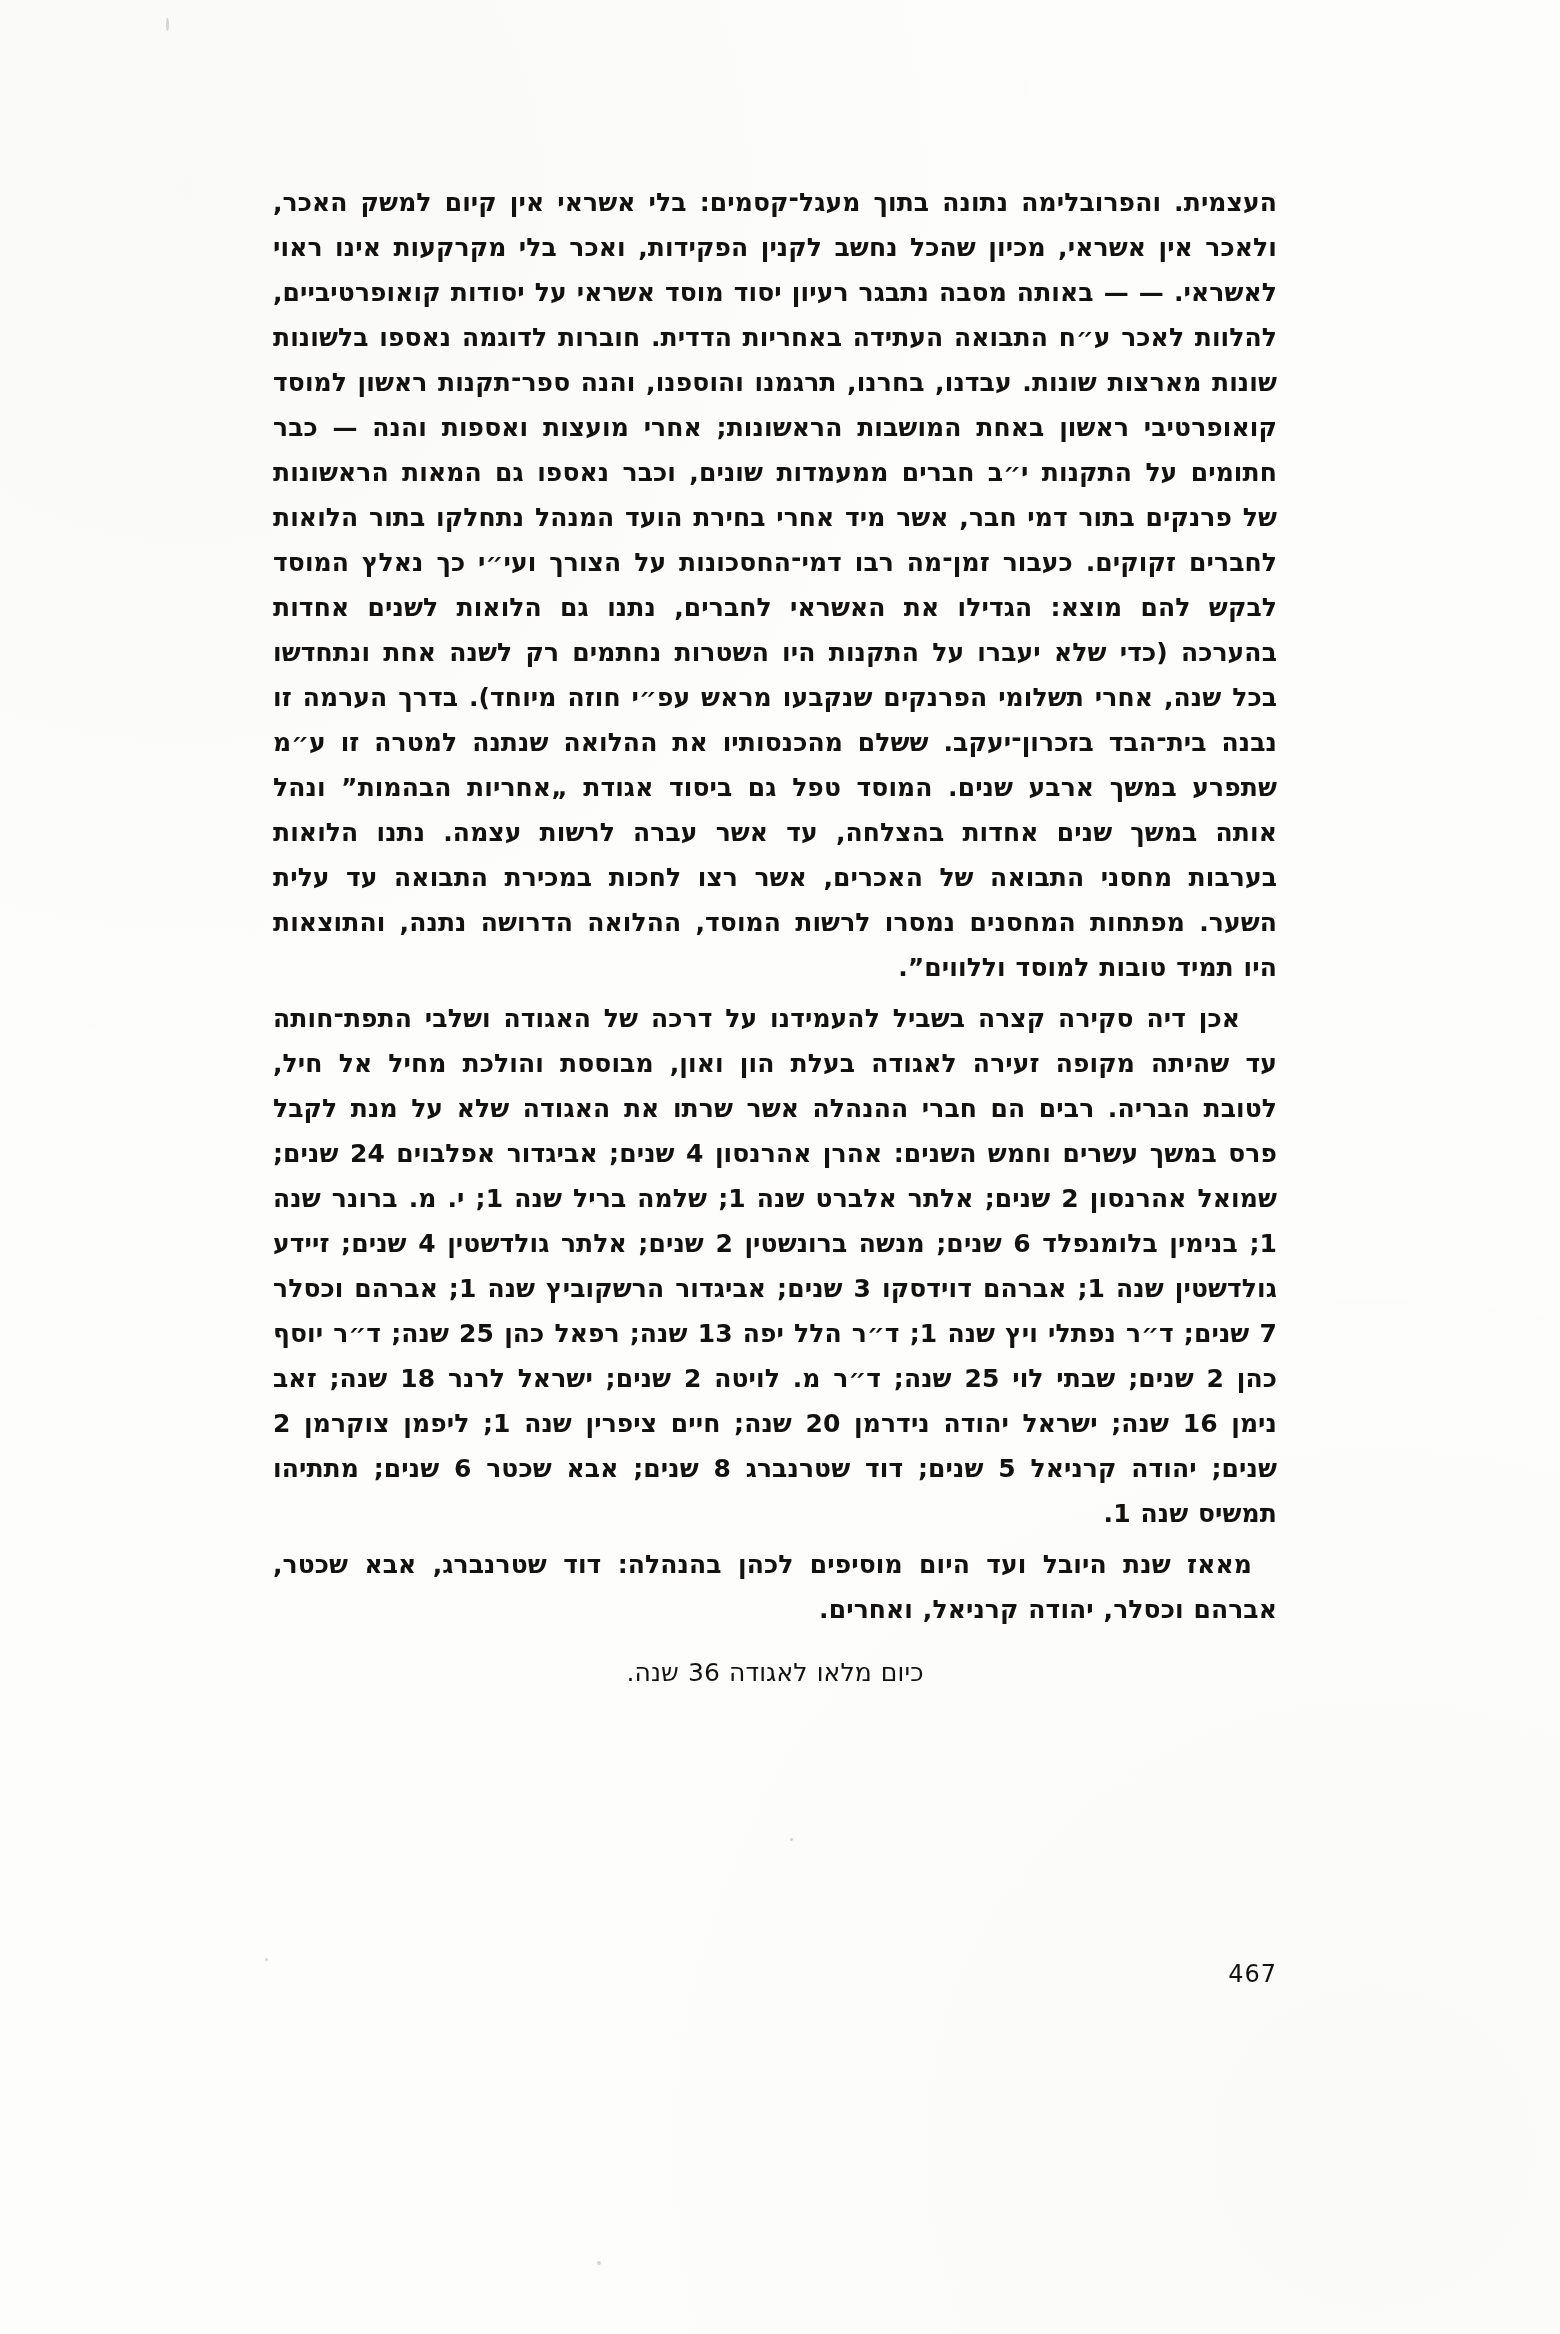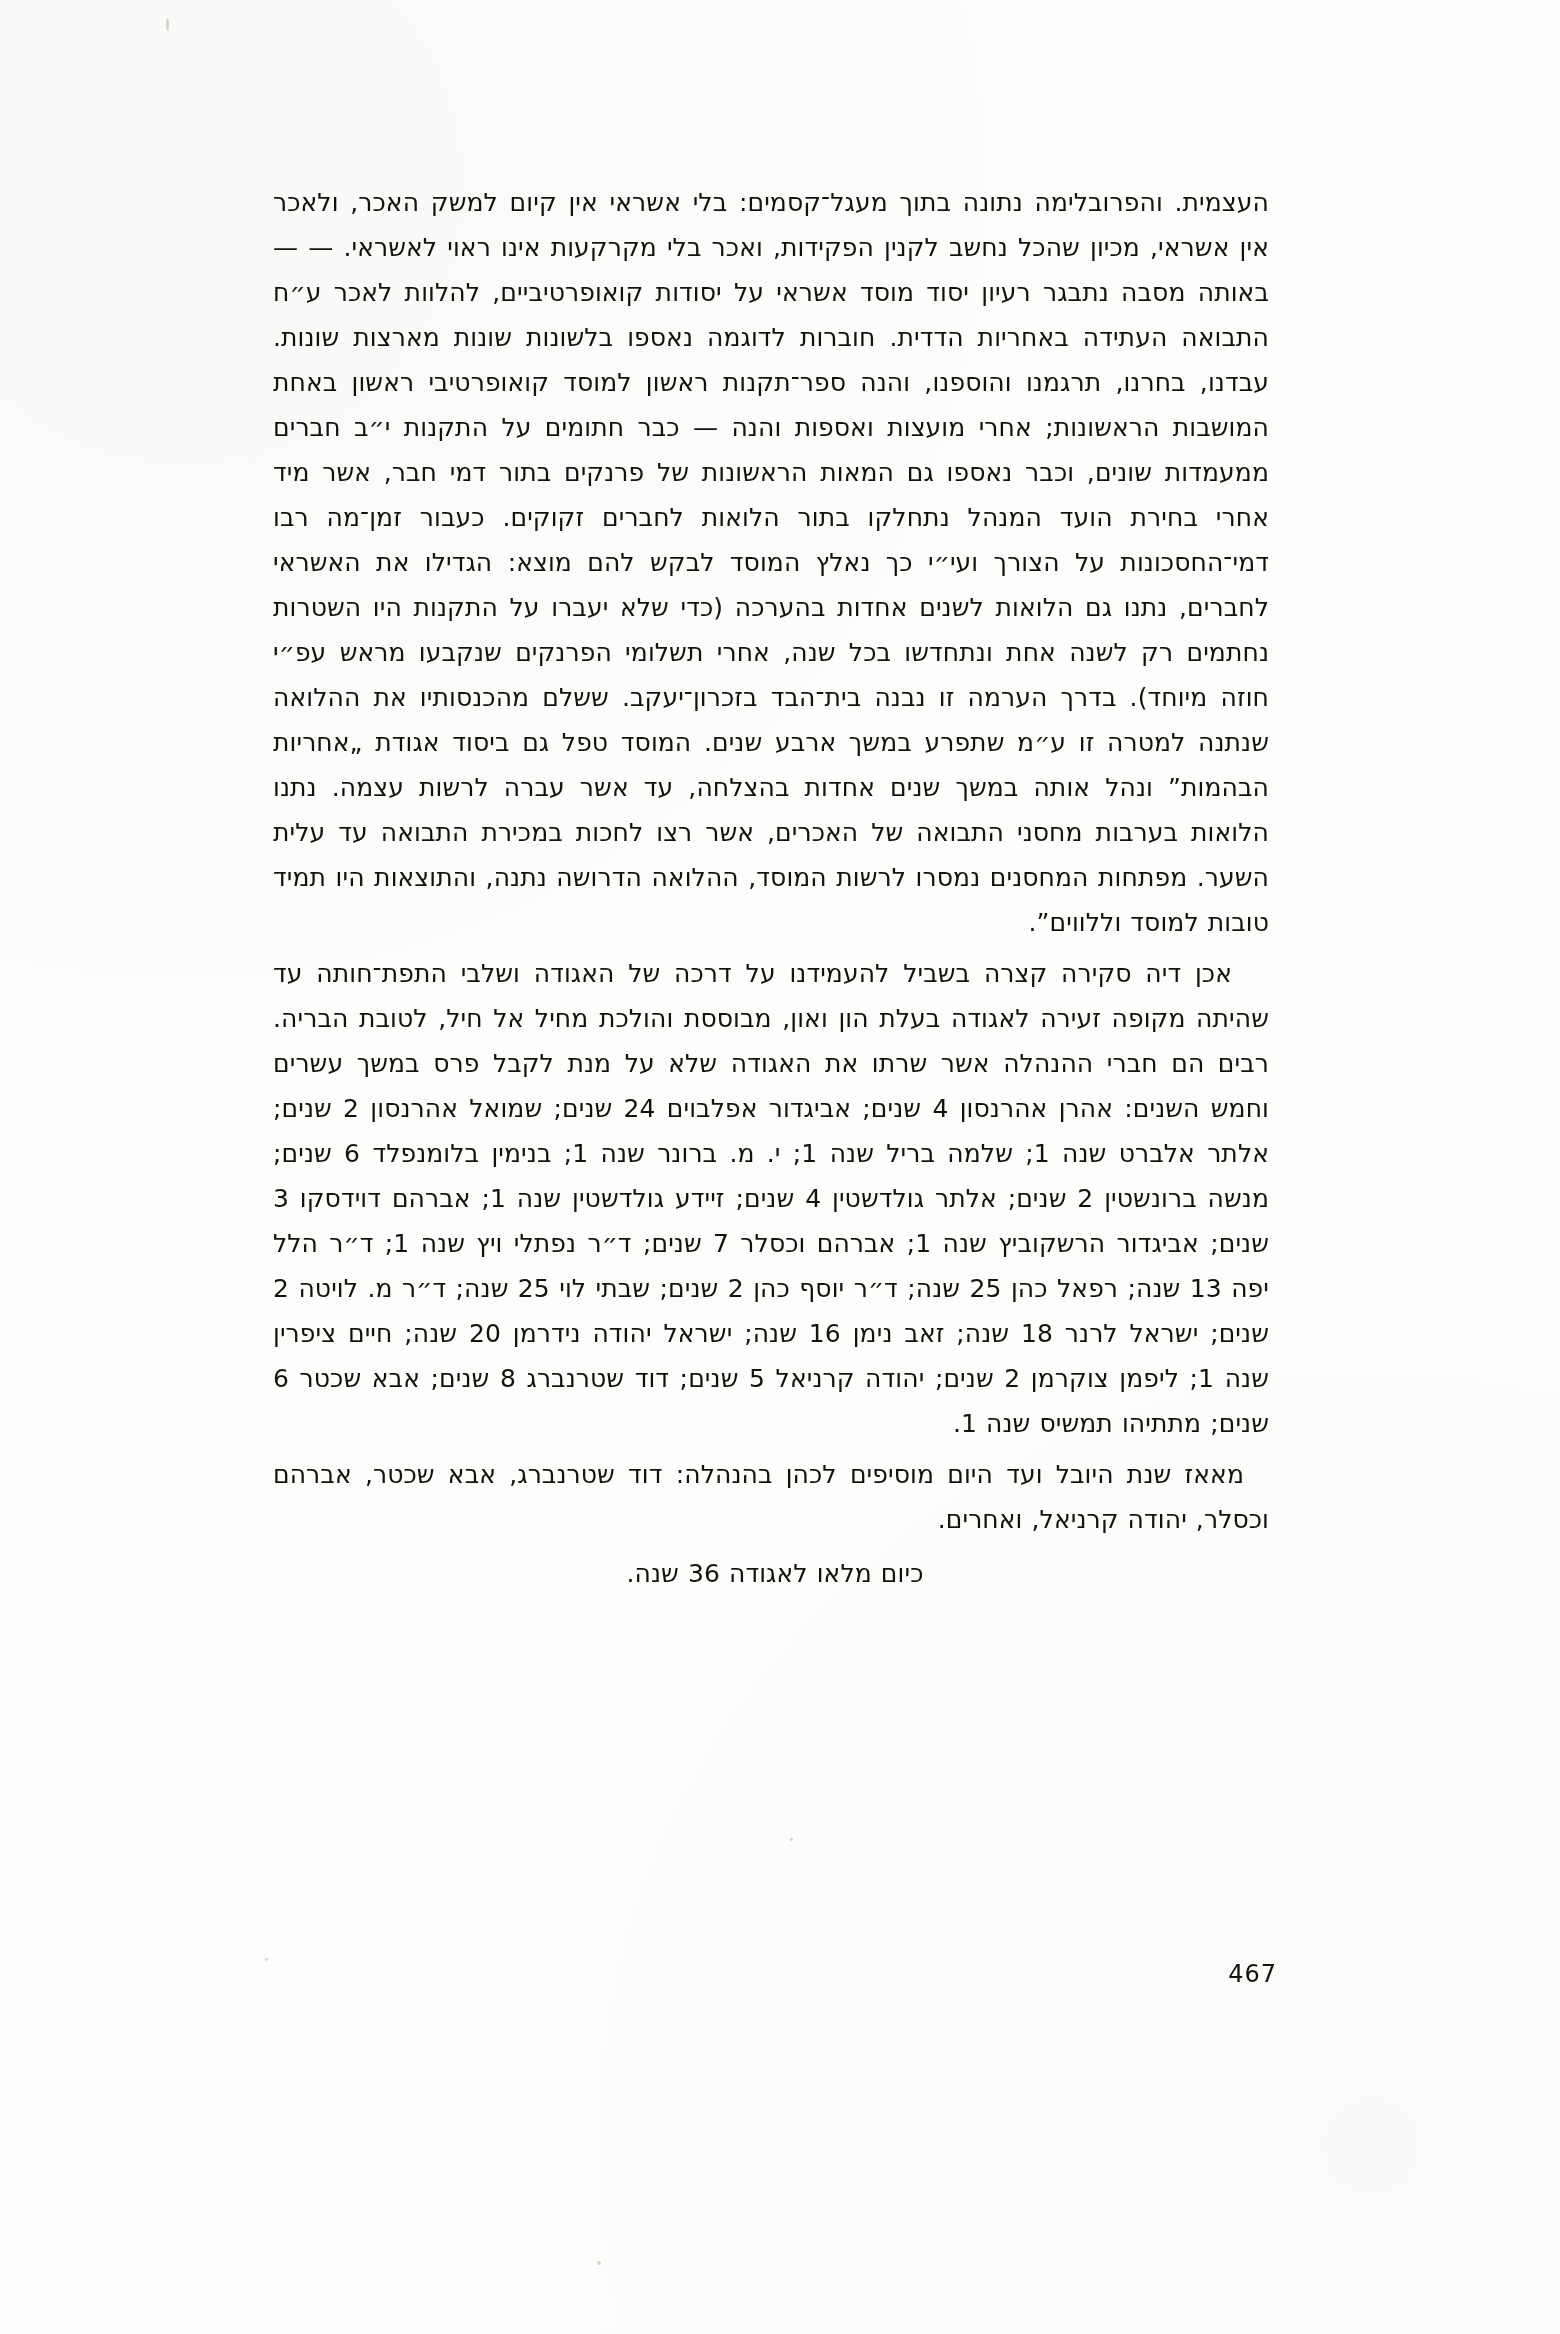--- a/index.html
+++ b/index.html
@@ -31,37 +31,38 @@
     text-align: justify;
     text-justify: inter-word;
     font-family: "DejaVu Sans", sans-serif;
     font-size: 25px;
     line-height: 45px;
     color: #14120f;
     letter-spacing: 0.1px;
     word-spacing: 1px;
   }
   .para {
-    margin: 0 8px 0 0;
+    margin: 0 0 0 0;
+    font-weight: bold;
   }
   .para + .para {
     margin-top: 5.9px;
   }
   .indent {
     text-indent: 37px;
   }
   .indent-sm {
     text-indent: 25px;
   }
   .closing {
     text-align: center;
     direction: rtl;
     font-size: 25px;
     line-height: 45px;
-    margin-top: 9px;
+    margin-top: 18px;
   }
   .page-number {
     position: absolute;
     right: 283px;
     top: 1960px;
     font-family: "DejaVu Sans", sans-serif;
     font-size: 24px;
     color: #14120f;
     letter-spacing: 1px;
   }

